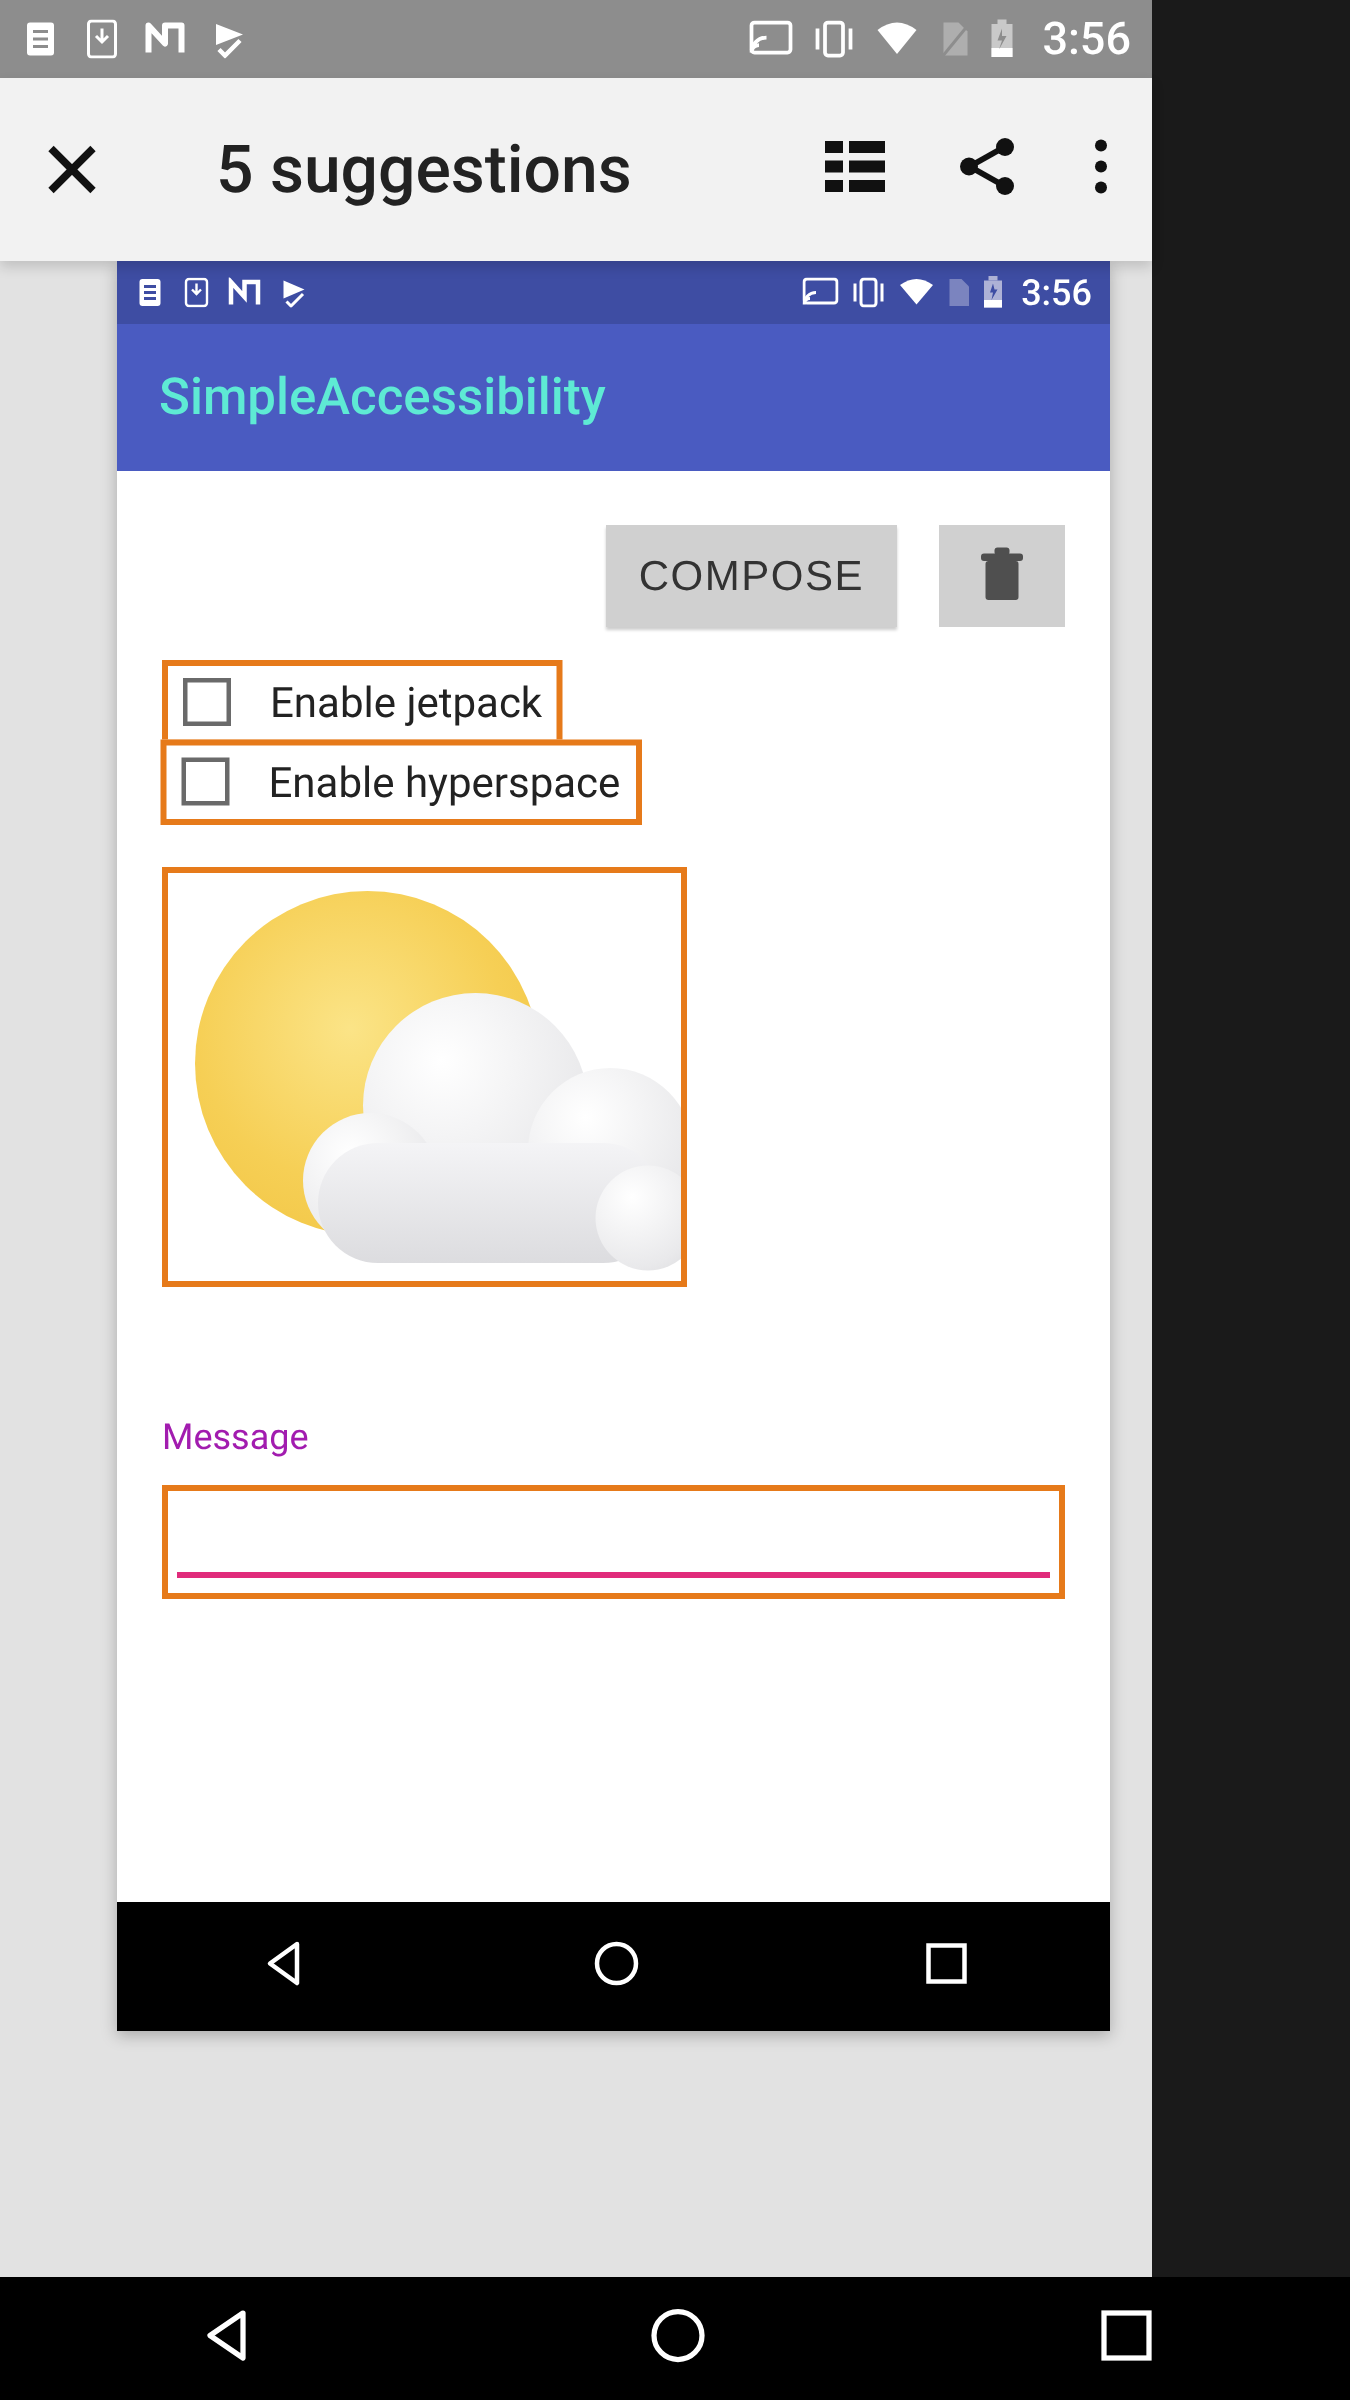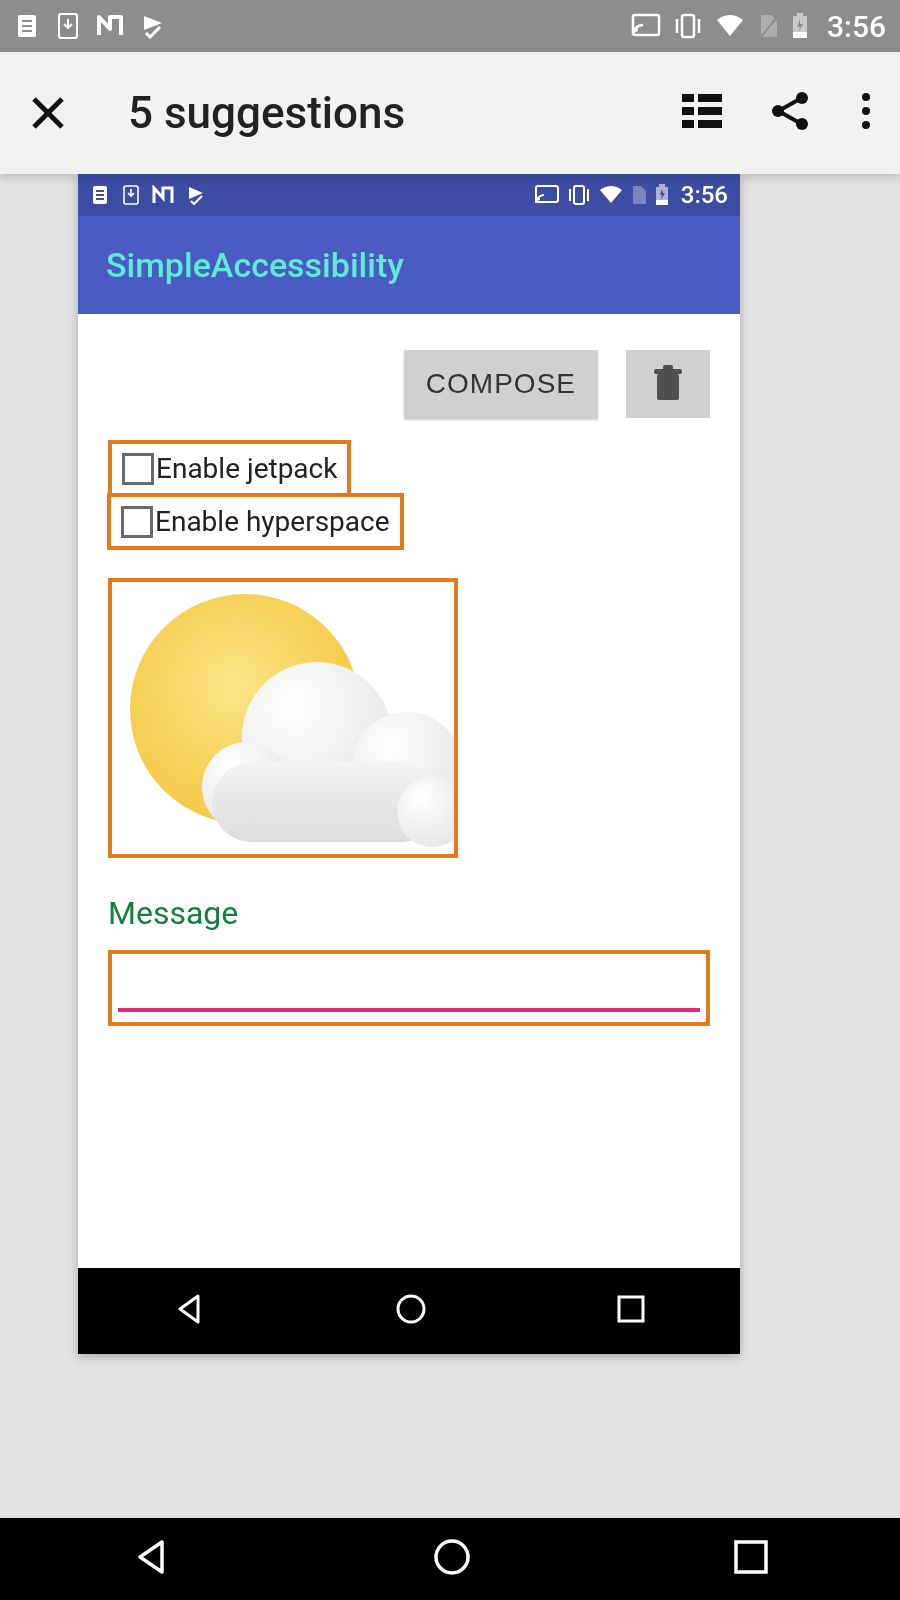--- a/index.html
+++ b/index.html
@@ -4,21 +4,21 @@
 <style>
   * { box-sizing: border-box; margin: 0; padding: 0; }
   body {
     width: 900px;
     height: 1600px;
     background: #1a1a1a;
     font-family: Roboto, Arial, sans-serif;
     overflow: hidden;
   }
   .outer-screen {
-    width: 900px;
+    width: 768px;
     height: 1518px;
     background: #e2e2e2;
     position: relative;
   }
   
   .outer-status {
     height: 52px;
     background: #8d8d8d;
     display: flex;
     align-items: center;
@@ -38,21 +38,21 @@
     align-items: center;
     padding: 0 28px;
     box-shadow: 0 4px 8px rgba(0,0,0,0.15);
     position: relative;
     z-index: 5;
   }
   .outer-appbar .close-x { width: 40px; height: 40px; cursor:pointer;}
   .outer-appbar .title {
     font-size: 44px;
     color: #222;
-    margin-left: 60px;
+    margin-left: 76px;
     font-weight: 500;
   }
   .outer-appbar .actions { margin-left: auto; display:flex; gap: 48px; align-items:center;}
   .outer-appbar .actions .act { cursor:pointer; }
 
   
   .inner-device {
     position: absolute;
     left: 78px;
     top: 174px;
@@ -91,21 +91,21 @@
   }
   .trash-btn {
     width: 84px; height: 68px;
     background:#d0d0d0;
     border:none;
     display:flex; align-items:center; justify-content:center;
     cursor:pointer;
   }
 
   .check-row {
-    display:flex; align-items:flex-end; gap:2px;
+    display:flex; align-items:flex-start; gap:26px;
     border: 4px solid #e67a1a;
     padding: 8px 10px;
     width: fit-content;
     margin-top: 22px;
     background:#fff;
   }
   .check-row + .check-row { margin-top: -4px; }
   .check-row .box {
     width: 32px; height:32px; border:3px solid #6a6a6a; background:#fff;
   }
@@ -132,21 +132,21 @@
     position:absolute; left:90px; top:100px;
     width:260px; height:150px;
   }
   .cloud .c { position:absolute; border-radius:50%; background: radial-gradient(circle at 35% 30%, #ffffff 0%, #e9e9eb 70%, #d9d9dc 100%);}
   .cloud .c1{ width:150px;height:150px; left:40px; top:-20px;}
   .cloud .c2{ width:110px;height:110px; left:150px; top:30px;}
   .cloud .c3{ width:90px;height:90px; left:0px; top:60px;}
   .cloud .c4{ width:70px;height:70px; left:195px; top:95px;}
   .cloud .base{ position:absolute; left:10px; top:80px; width:230px; height:80px; border-radius:60px; background: linear-gradient(#f4f4f6,#dcdcdf);}
 
-  .msg-label { margin-top: 36px; font-size: 32px; color:#15803d;}
+  .msg-label { margin-top: 86px; font-size: 24px; color:#a21caf;}
   .msg-frame {
     margin-top: 18px;
     width: 602px; height: 76px;
     border:4px solid #e67a1a;
     position:relative;
     background:#fff;
   }
   .msg-frame .underline {
     position:absolute; left:6px; right:6px; bottom:10px;
     height:4px; background:#e02b7b;

